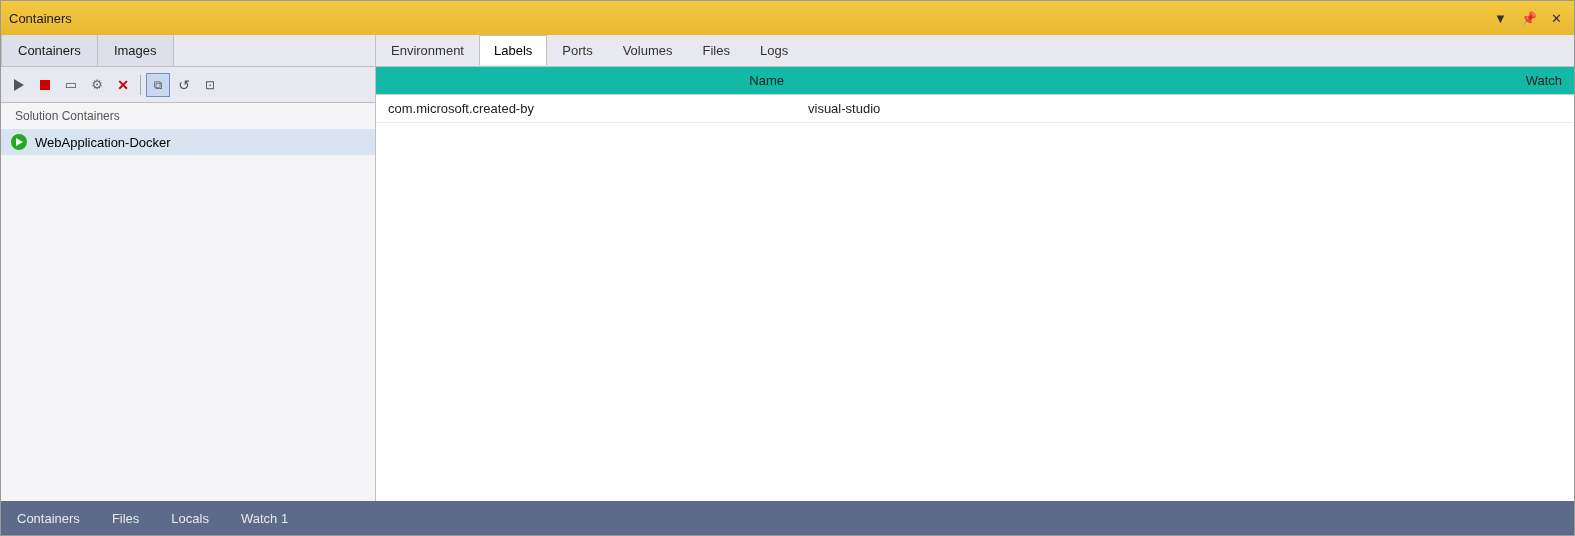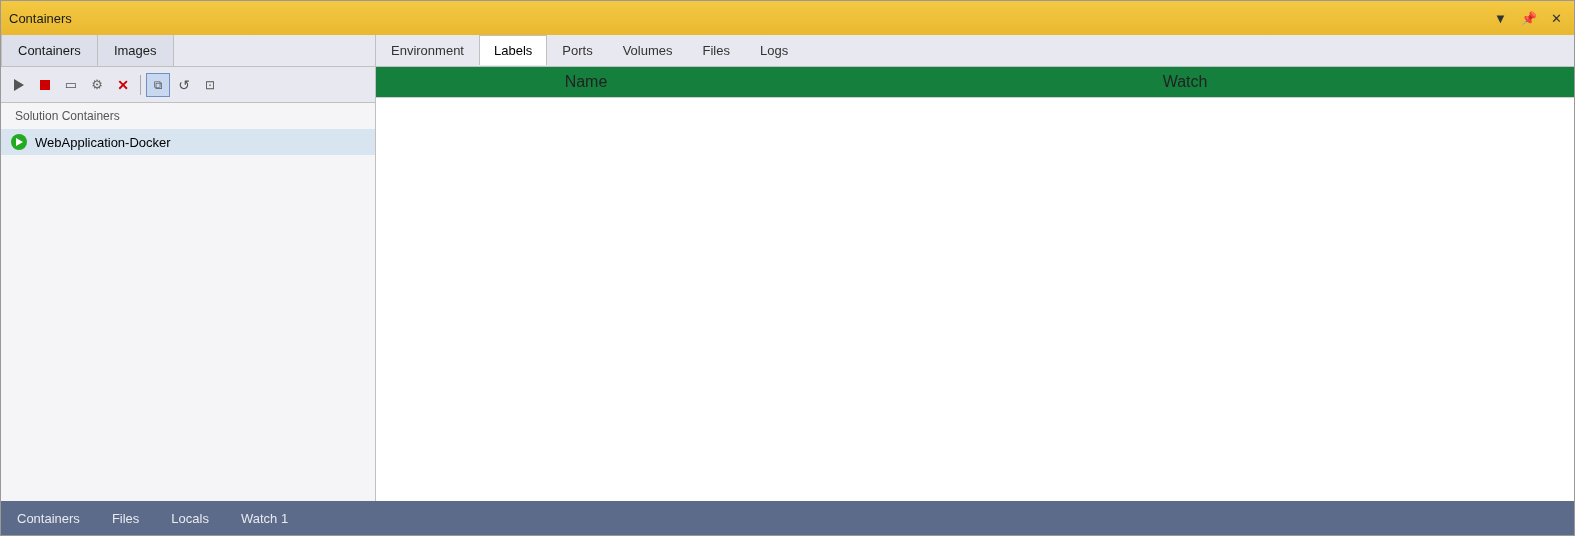--- a/index.html
+++ b/index.html
@@ -203,25 +203,25 @@
     
     .table-area {
       flex: 1;
       overflow-y: auto;
     }
     .data-table {
       width: 100%;
       border-collapse: collapse;
     }
     .data-table th {
-      text-align: center;
+      text-align: right;
       padding: 6px 12px;
       font-weight: 400;
-      font-size: 16px;
-      background: #15803d;
+      font-size: 13px;
+      background: #14b8a6;
       border-bottom: 1px solid #d0d0d0;
       color: #222;
     }
     .data-table td {
       padding: 6px 12px;
       font-size: 13px;
       border-bottom: 1px solid #ebebeb;
       color: #222;
     }
 
@@ -384,20 +384,24 @@
 
       <div class="table-area">
         <table class="data-table">
           <thead>
             <tr>
               <th class="col-name">Name</th>
               <th class="col-value">Watch</th>
             </tr>
           </thead>
           <tbody>
+            <tr>
+              <td>com.microsoft.created-by</td>
+              <td>visual-studio</td>
+            </tr>
           </tbody>
         </table>
       </div>
     </div>
   </div>
 
   <div class="bottom-tabs">
     <div class="bottom-tab">
       <span>Containers</span>
     </div>

